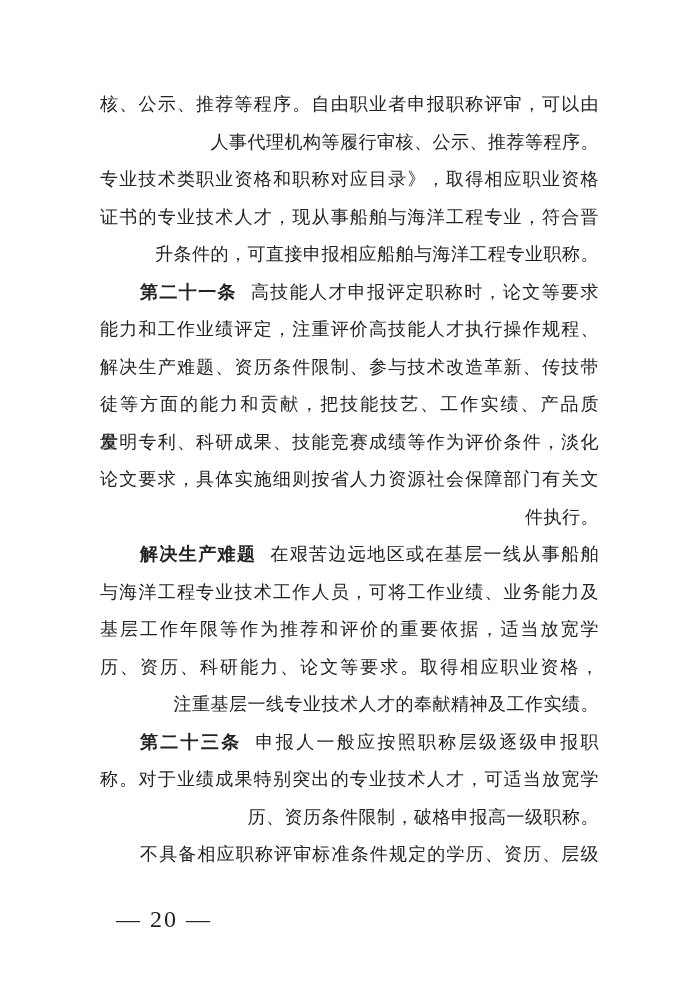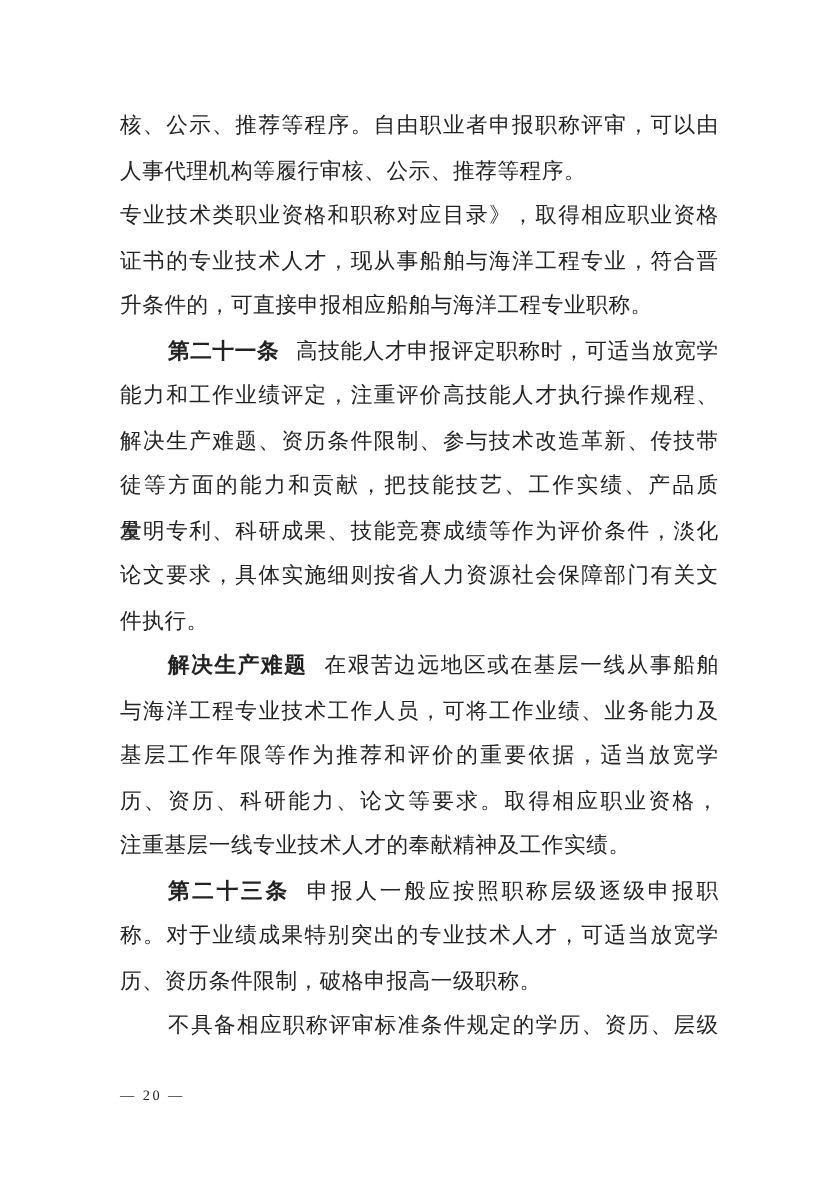--- a/index.html
+++ b/index.html
@@ -29,57 +29,57 @@
     top: 86px;
     width: 499px;
     font-size: 18px;
     line-height: 37.5px;
     letter-spacing: 0.5px;
     color: #232323;
   }
   .line {
     height: 37.5px;
     white-space: nowrap;
-    text-align: left;
+    text-align: right;
   }
   .line.just {
     white-space: normal;
     text-align: justify;
     text-align-last: justify;
     text-justify: inter-character;
   }
   .line.ind {
     text-indent: 40px;
   }
   .hd {
     font-weight: bold;
     font-family: "Liberation Sans", sans-serif;
     margin-right: 14px;
   }
   .footer {
     position: absolute;
-    left: 100px;
+    left: 116px;
     top: 906px;
-    font-size: 12px;
+    font-size: 24px;
     letter-spacing: 2px;
     color: #232323;
     white-space: pre;
   }
 </style>
 </head>
 <body>
 
 <div class="page">
   <div class="doc-body">
       <div class="line just">核、公示、推荐等程序。自由职业者申报职称评审，可以由</div>
       <div class="line">人事代理机构等履行审核、公示、推荐等程序。</div>
       <div class="line just">专业技术类职业资格和职称对应目录》，取得相应职业资格</div>
       <div class="line just">证书的专业技术人才，现从事船舶与海洋工程专业，符合晋</div>
       <div class="line">升条件的，可直接申报相应船舶与海洋工程专业职称。</div>
-      <div class="line just ind"><span class="hd">第二十一条</span><span>高技能人才申报评定职称时，可适当放宽学</span></div>
+      <div class="line just ind"><span class="hd">第二十一条</span><span>高技能人才申报评定职称时，论文等要求</span></div>
       <div class="line just">能力和工作业绩评定，注重评价高技能人才执行操作规程、</div>
       <div class="line just">解决生产难题、资历条件限制、参与技术改造革新、传技带</div>
       <div class="line just">徒等方面的能力和贡献，把技能技艺、工作实绩、产品质量、</div>
       <div class="line just">发明专利、科研成果、技能竞赛成绩等作为评价条件，淡化</div>
       <div class="line just">论文要求，具体实施细则按省人力资源社会保障部门有关文</div>
       <div class="line">件执行。</div>
       <div class="line just ind"><span class="hd">解决生产难题</span><span>在艰苦边远地区或在基层一线从事船舶</span></div>
       <div class="line just">与海洋工程专业技术工作人员，可将工作业绩、业务能力及</div>
       <div class="line just">基层工作年限等作为推荐和评价的重要依据，适当放宽学</div>
       <div class="line just">历、资历、科研能力、论文等要求。取得相应职业资格，</div>

